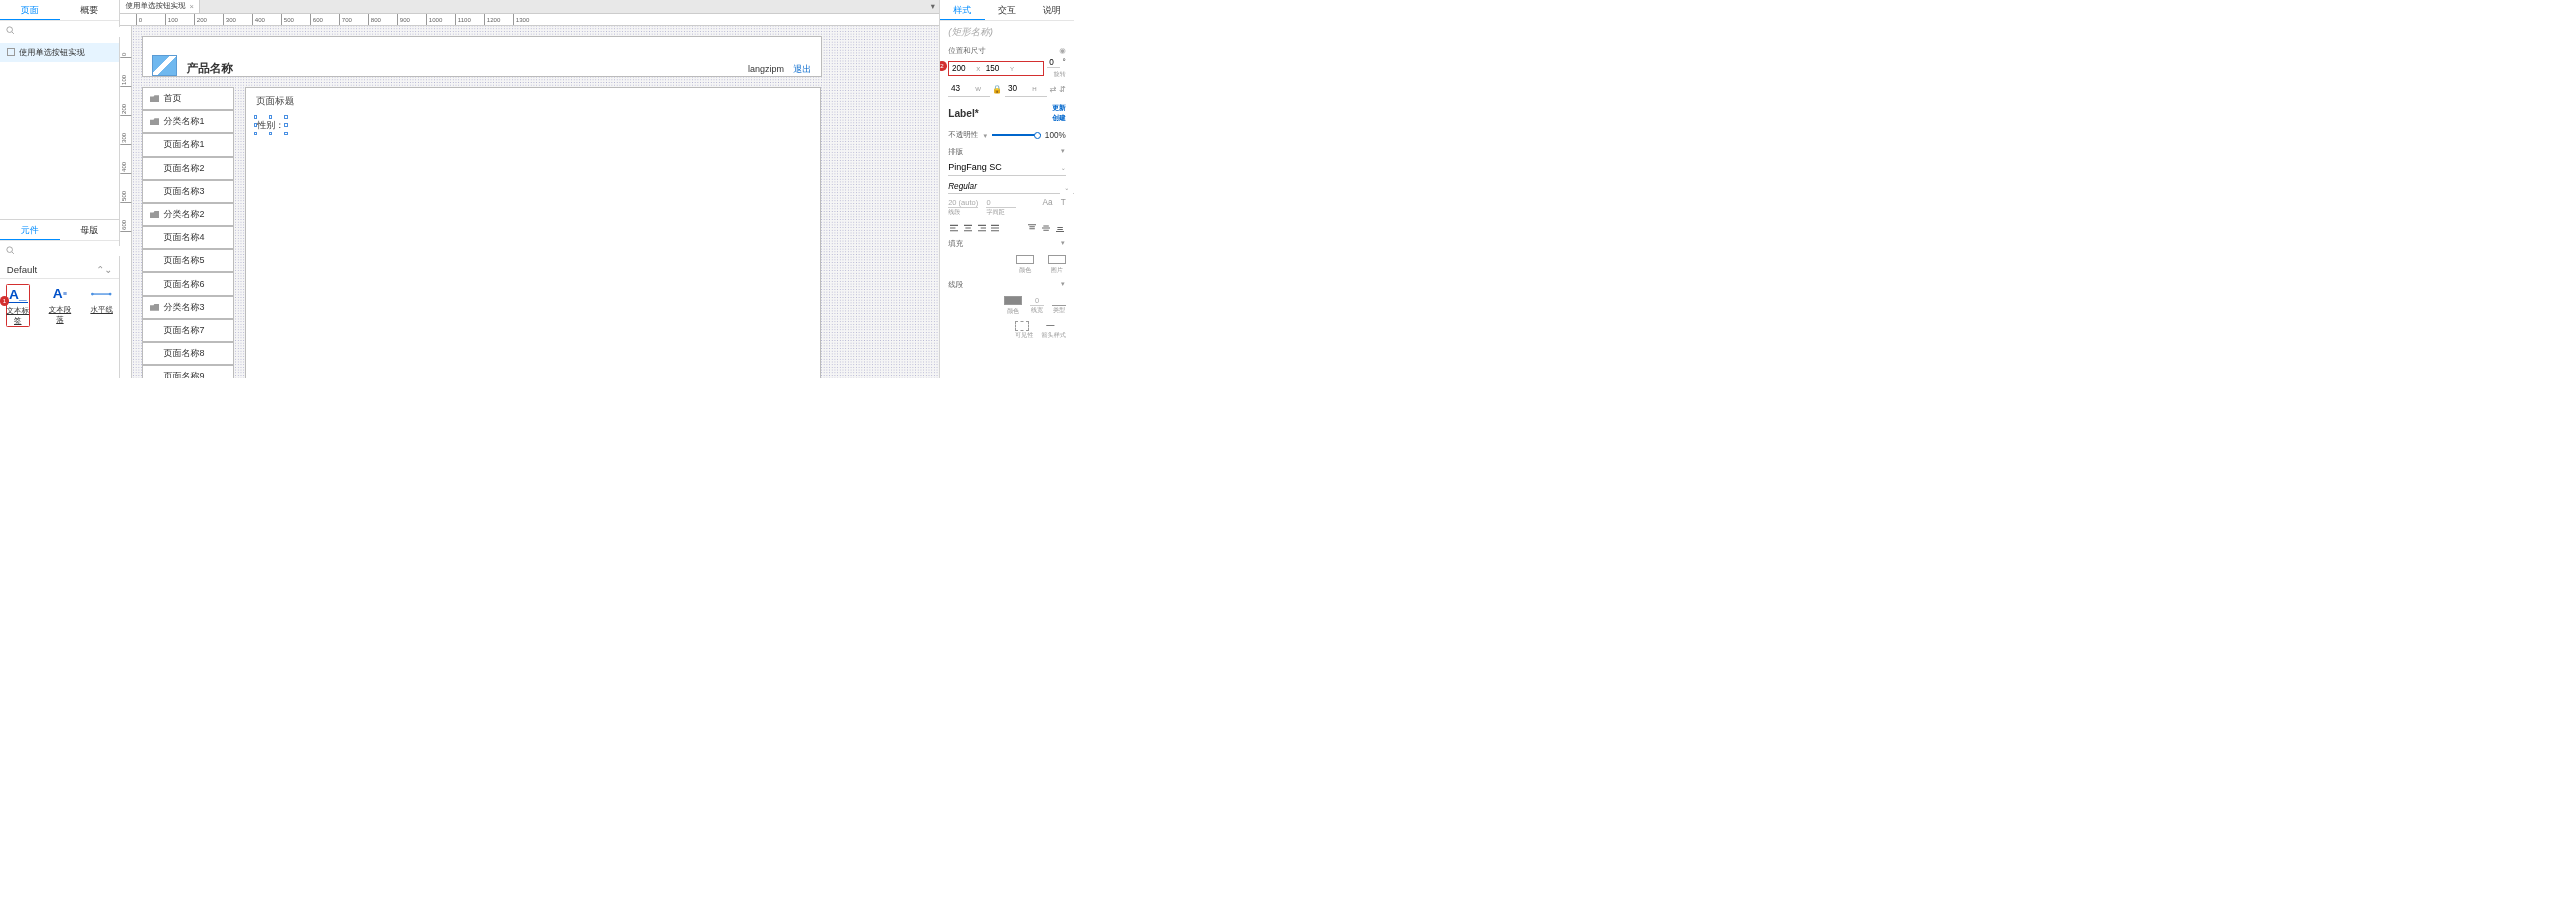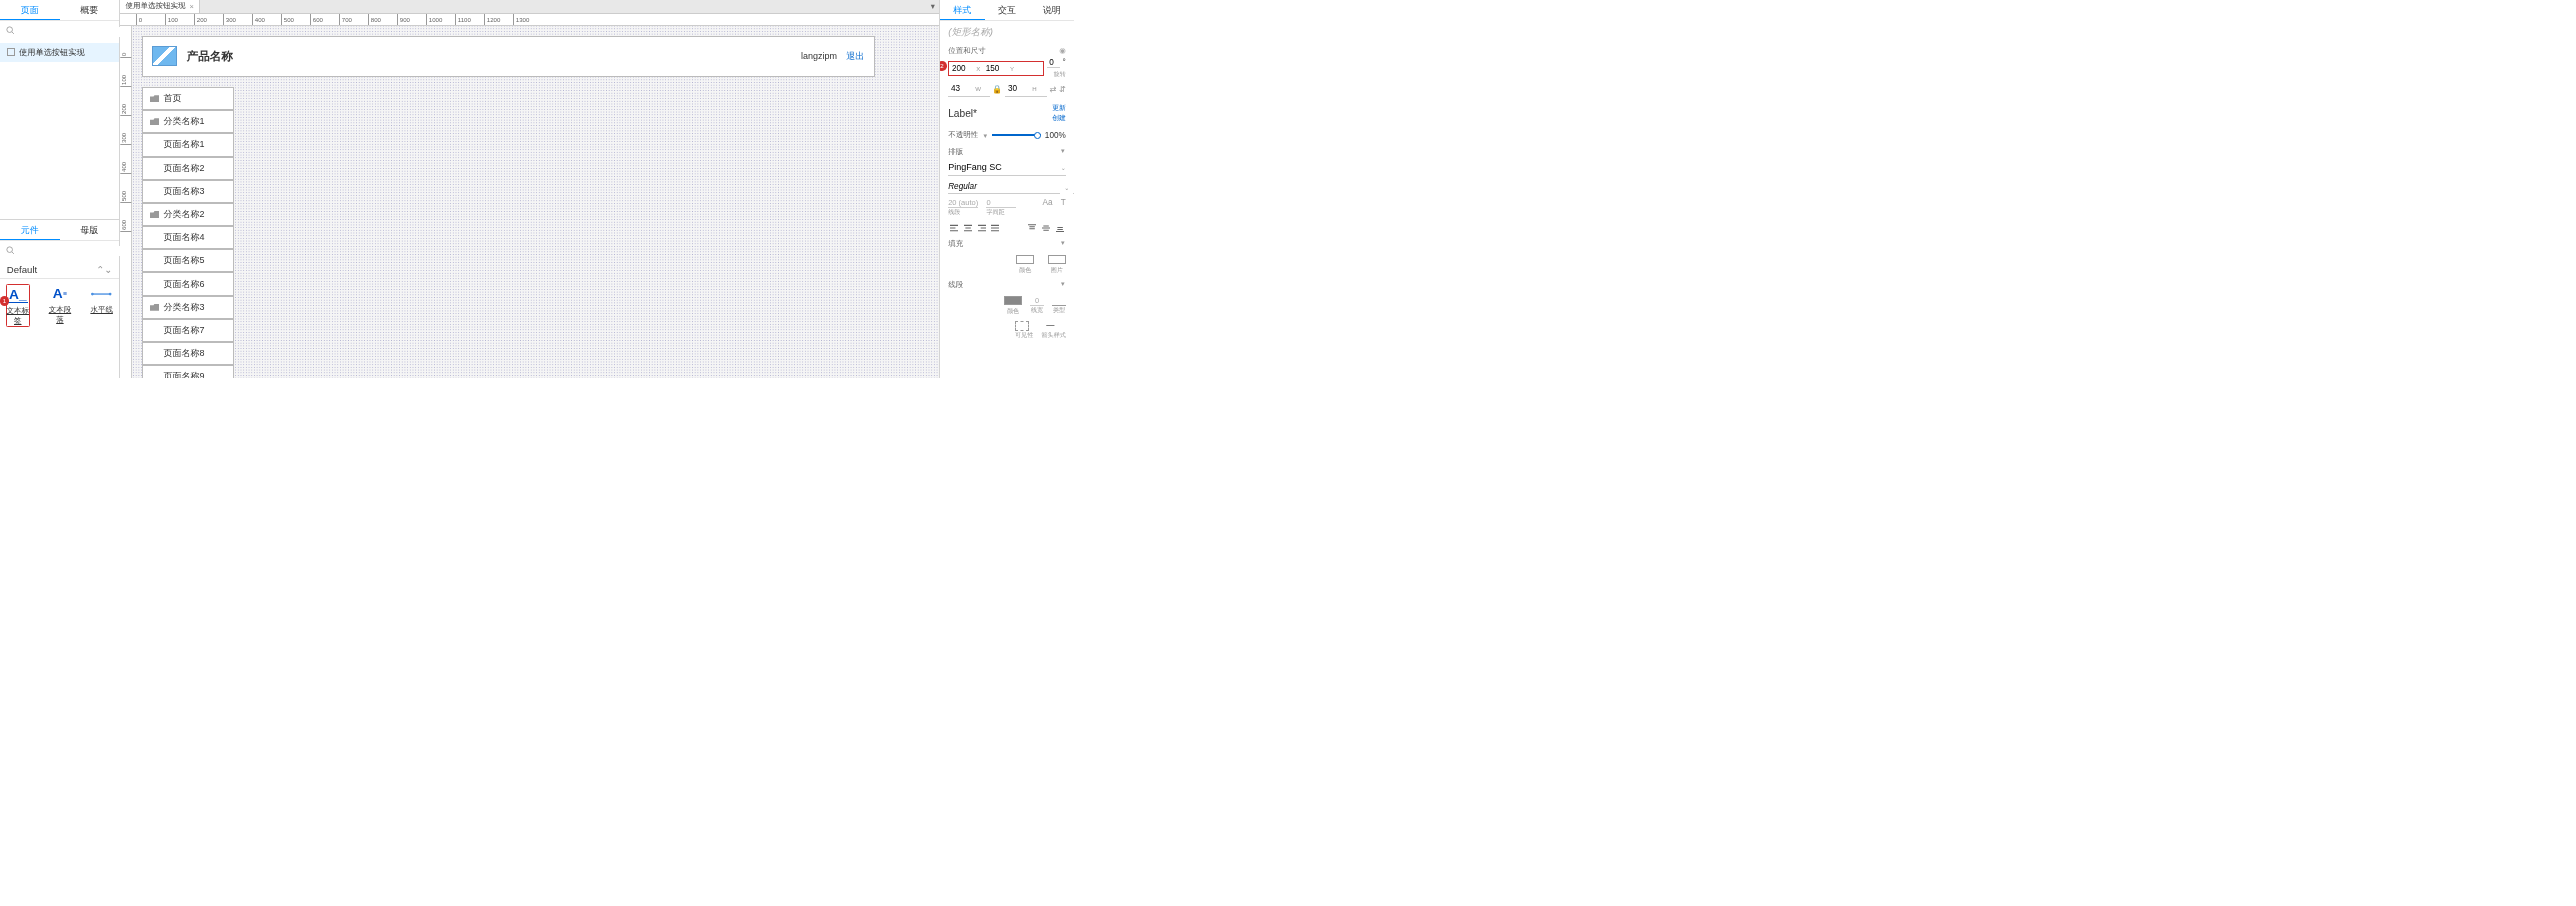--- a/index.html
+++ b/index.html
@@ -38,21 +38,21 @@
 .tabbar { height: 13.7px; background: #e8e8e8; display: flex; align-items: center; border-bottom: 0.7px solid #ccc; }
 .file-tab { background: #fff; padding: 1.4px 5.5px; font-size: 7.5px; display: flex; align-items: center; gap: 4.1px; border-right: 0.7px solid #ccc; }
 .tab-close { color: #999; cursor: pointer; }
 .tab-menu { margin-left: auto; width: 12.3px; text-align: center; color: #666; cursor: pointer; }
 .ruler-h { height: 12.3px; background: #fff; border-bottom: 0.7px solid #ccc; display: flex; font-size: 6.1px; color: #666; padding-left: 16.4px; overflow: hidden; }
 .ruler-tick { width: 29px; flex-shrink: 0; border-left: 0.7px solid #999; padding-left: 1.4px; line-height: 12.3px; position: relative; }
 .canvas-wrap { flex: 1; display: flex; overflow: hidden; background-image: radial-gradient(circle, #b0b0d0 0.3px, transparent 0.3px); background-size: 2.7px 2.7px; background-position: 1.4px 1.4px; }
 .ruler-v { width: 12.3px; background: #fff; border-right: 0.7px solid #ccc; font-size: 6.1px; color: #666; display: flex; flex-direction: column; padding-top: 2.7px; }
 .ruler-vtick { height: 29px; flex-shrink: 0; border-top: 0.7px solid #999; writing-mode: vertical-rl; text-align: left; padding-top: 1.4px; transform: rotate(180deg); }
 .canvas { position: relative; flex: 1; }
-.mock-header { position: absolute; left: 9.6px; top: 9.6px; width: 733px; height: 41px; background: #fff; border: 0.7px solid #bbb; display: flex; align-items: center; padding: 0 9.6px; }
+.mock-header { position: absolute; left: 9.6px; top: 9.6px; width: 680px; height: 41px; background: #fff; border: 0.7px solid #bbb; display: flex; align-items: flex-end; padding: 0 9.6px; }
 .logo-box { width: 24.6px; height: 20.5px; background: linear-gradient(135deg,#6fb8ef 40%,#fff 40%,#fff 55%,#6fb8ef 55%); border: 0.7px solid #5a9bd4; }
 .prod-name { margin-left: 9.6px; font-size: 11.6px; font-weight: bold; }
 .header-right { margin-left: auto; font-size: 9px; }
 .header-right a { color: #0066cc; text-decoration: none; margin-left: 6.8px; }
 .mock-sidebar { position: absolute; left: 9.6px; top: 61px; width: 92px; background: #fff; }
 .mock-nav { border: 0.7px solid #bbb; padding: 4.1px 6.8px; font-size: 9px; display: flex; align-items: center; gap: 4.1px; }
 .mock-nav.sub { padding-left: 20.5px; }
 .folder-icon { width: 9.6px; height: 6.8px; background: #999; clip-path: polygon(0 20%, 40% 20%, 50% 0, 100% 0, 100% 100%, 0 100%); }
 .mock-main { position: absolute; left: 113px; top: 61px; width: 576px; height: 294px; background: #fff; border: 0.7px solid #bbb; padding: 6.8px 9.6px; }
 .page-title { font-size: 9.6px; color: #444; margin-bottom: 9.6px; }
@@ -72,21 +72,21 @@
 .r-body { padding: 5.5px 8.2px; flex: 1; overflow-y: auto; }
 .shape-name { color: #aaa; font-style: italic; font-size: 9.6px; margin-bottom: 6.8px; }
 .section-title { font-size: 7.5px; color: #666; display: flex; justify-content: space-between; margin: 5.5px 0 2.7px; }
 .pos-row { display: flex; gap: 2.7px; align-items: center; margin-bottom: 2.7px; position: relative; }
 .pos-box { border: 0.7px solid #ccc; height: 15px; display: flex; align-items: center; flex: 1; }
 .pos-box.hl { border: 1.4px solid #d32f2f; }
 .pos-input { width: 27px; border: none; outline: none; padding: 0 2.7px; font-size: 8.2px; }
 .pos-label { font-size: 6.1px; color: #999; padding-right: 2.7px; }
 .badge2 { position: absolute; left: -11px; top: 2.7px; width: 9.6px; height: 9.6px; background: #d32f2f; color: #fff; border-radius: 50%; font-size: 6.1px; line-height: 9.6px; text-align: center; }
 .rot-label { font-size: 6.1px; color: #999; margin-top: 1.4px; text-align: right; }
-.label-row { display: flex; align-items: center; justify-content: space-between; margin: 6.8px 0; }
+.label-row { display: flex; align-items: center; justify-content: space-between; margin: 6.8px 0; font-weight: bold; }
 .label-star { font-size: 10.2px; }
 .link-btn { font-size: 6.8px; color: #0066cc; text-align: right; cursor: pointer; }
 .opacity-row { display: flex; align-items: center; gap: 4.1px; margin-bottom: 6.8px; }
 .slider { flex: 1; height: 1.4px; background: #0066cc; position: relative; }
 .slider-thumb { position: absolute; right: 0; top: -2.7px; width: 6.8px; height: 6.8px; border-radius: 50%; background: #fff; border: 0.7px solid #0066cc; }
 .font-select { width: 100%; border: none; border-bottom: 0.7px solid #ccc; padding: 2.7px 0; font-size: 9px; margin-bottom: 4.1px; }
 .font-row { display: flex; gap: 4.1px; margin-bottom: 4.1px; align-items: center; }
 .font-weight { flex: 1; border: none; border-bottom: 0.7px solid #ccc; padding: 2px 0; font-size: 8.2px; font-style: italic; }
 .font-size { width: 23px; border: none; border-bottom: 0.7px solid #ccc; padding: 2px 0; font-size: 8.2px; }
 .color-swatch { width: 13.7px; height: 8.2px; background: #000; }
@@ -278,20 +278,34 @@
           <div class="mock-nav sub">
               <span>页面名称7</span>
             </div>
           <div class="mock-nav sub">
               <span>页面名称8</span>
             </div>
           <div class="mock-nav sub">
               <span>页面名称9</span>
             </div>
         </div>
+        <div class="mock-main">
+          <div class="page-title">页面标题</div>
+          <div class="selected-label">
+            <span class="sel-text">性别：</span>
+            <span class="sel-handle sh-tl"></span>
+            <span class="sel-handle sh-tc"></span>
+            <span class="sel-handle sh-tr"></span>
+            <span class="sel-handle sh-ml"></span>
+            <span class="sel-handle sh-mr"></span>
+            <span class="sel-handle sh-bl"></span>
+            <span class="sel-handle sh-bc"></span>
+            <span class="sel-handle sh-br"></span>
+          </div>
+        </div>
       </div>
     </div>
   </div>
 
   <div class="right-panel">
     <div class="r-tabs">
       <div class="r-tab active">样式</div>
       <div class="r-tab">交互</div>
       <div class="r-tab">说明</div>
     </div>

